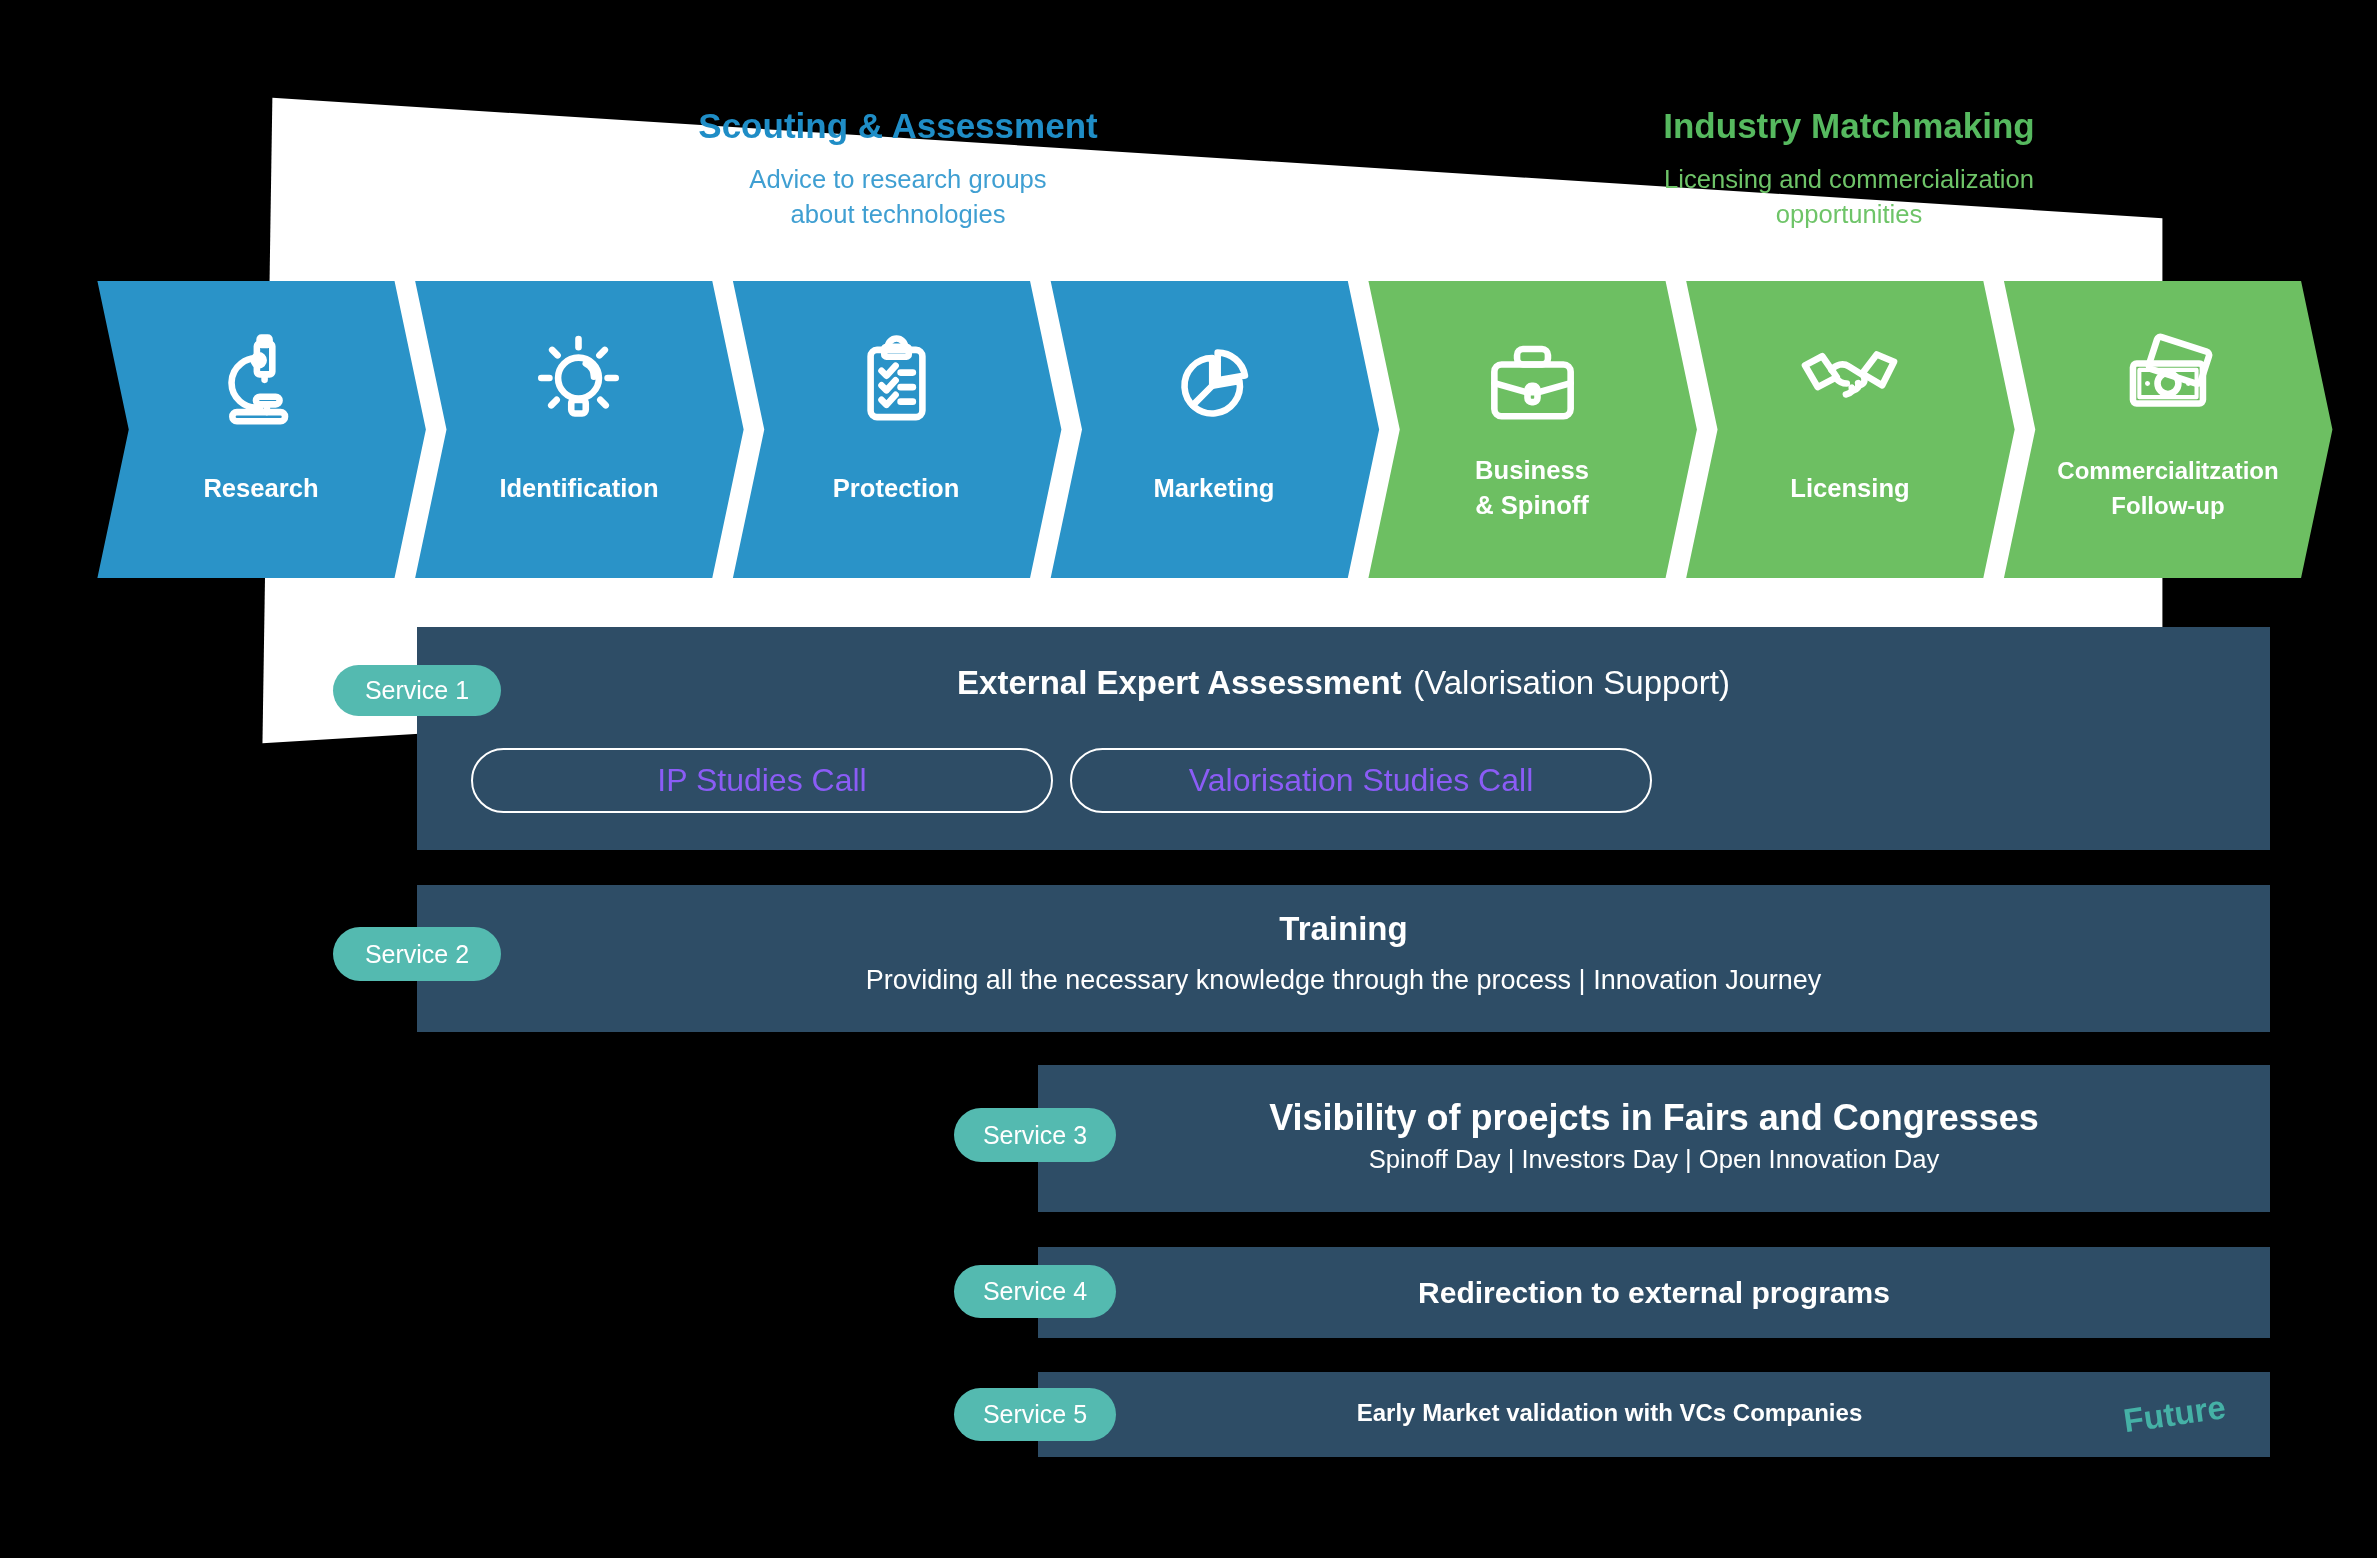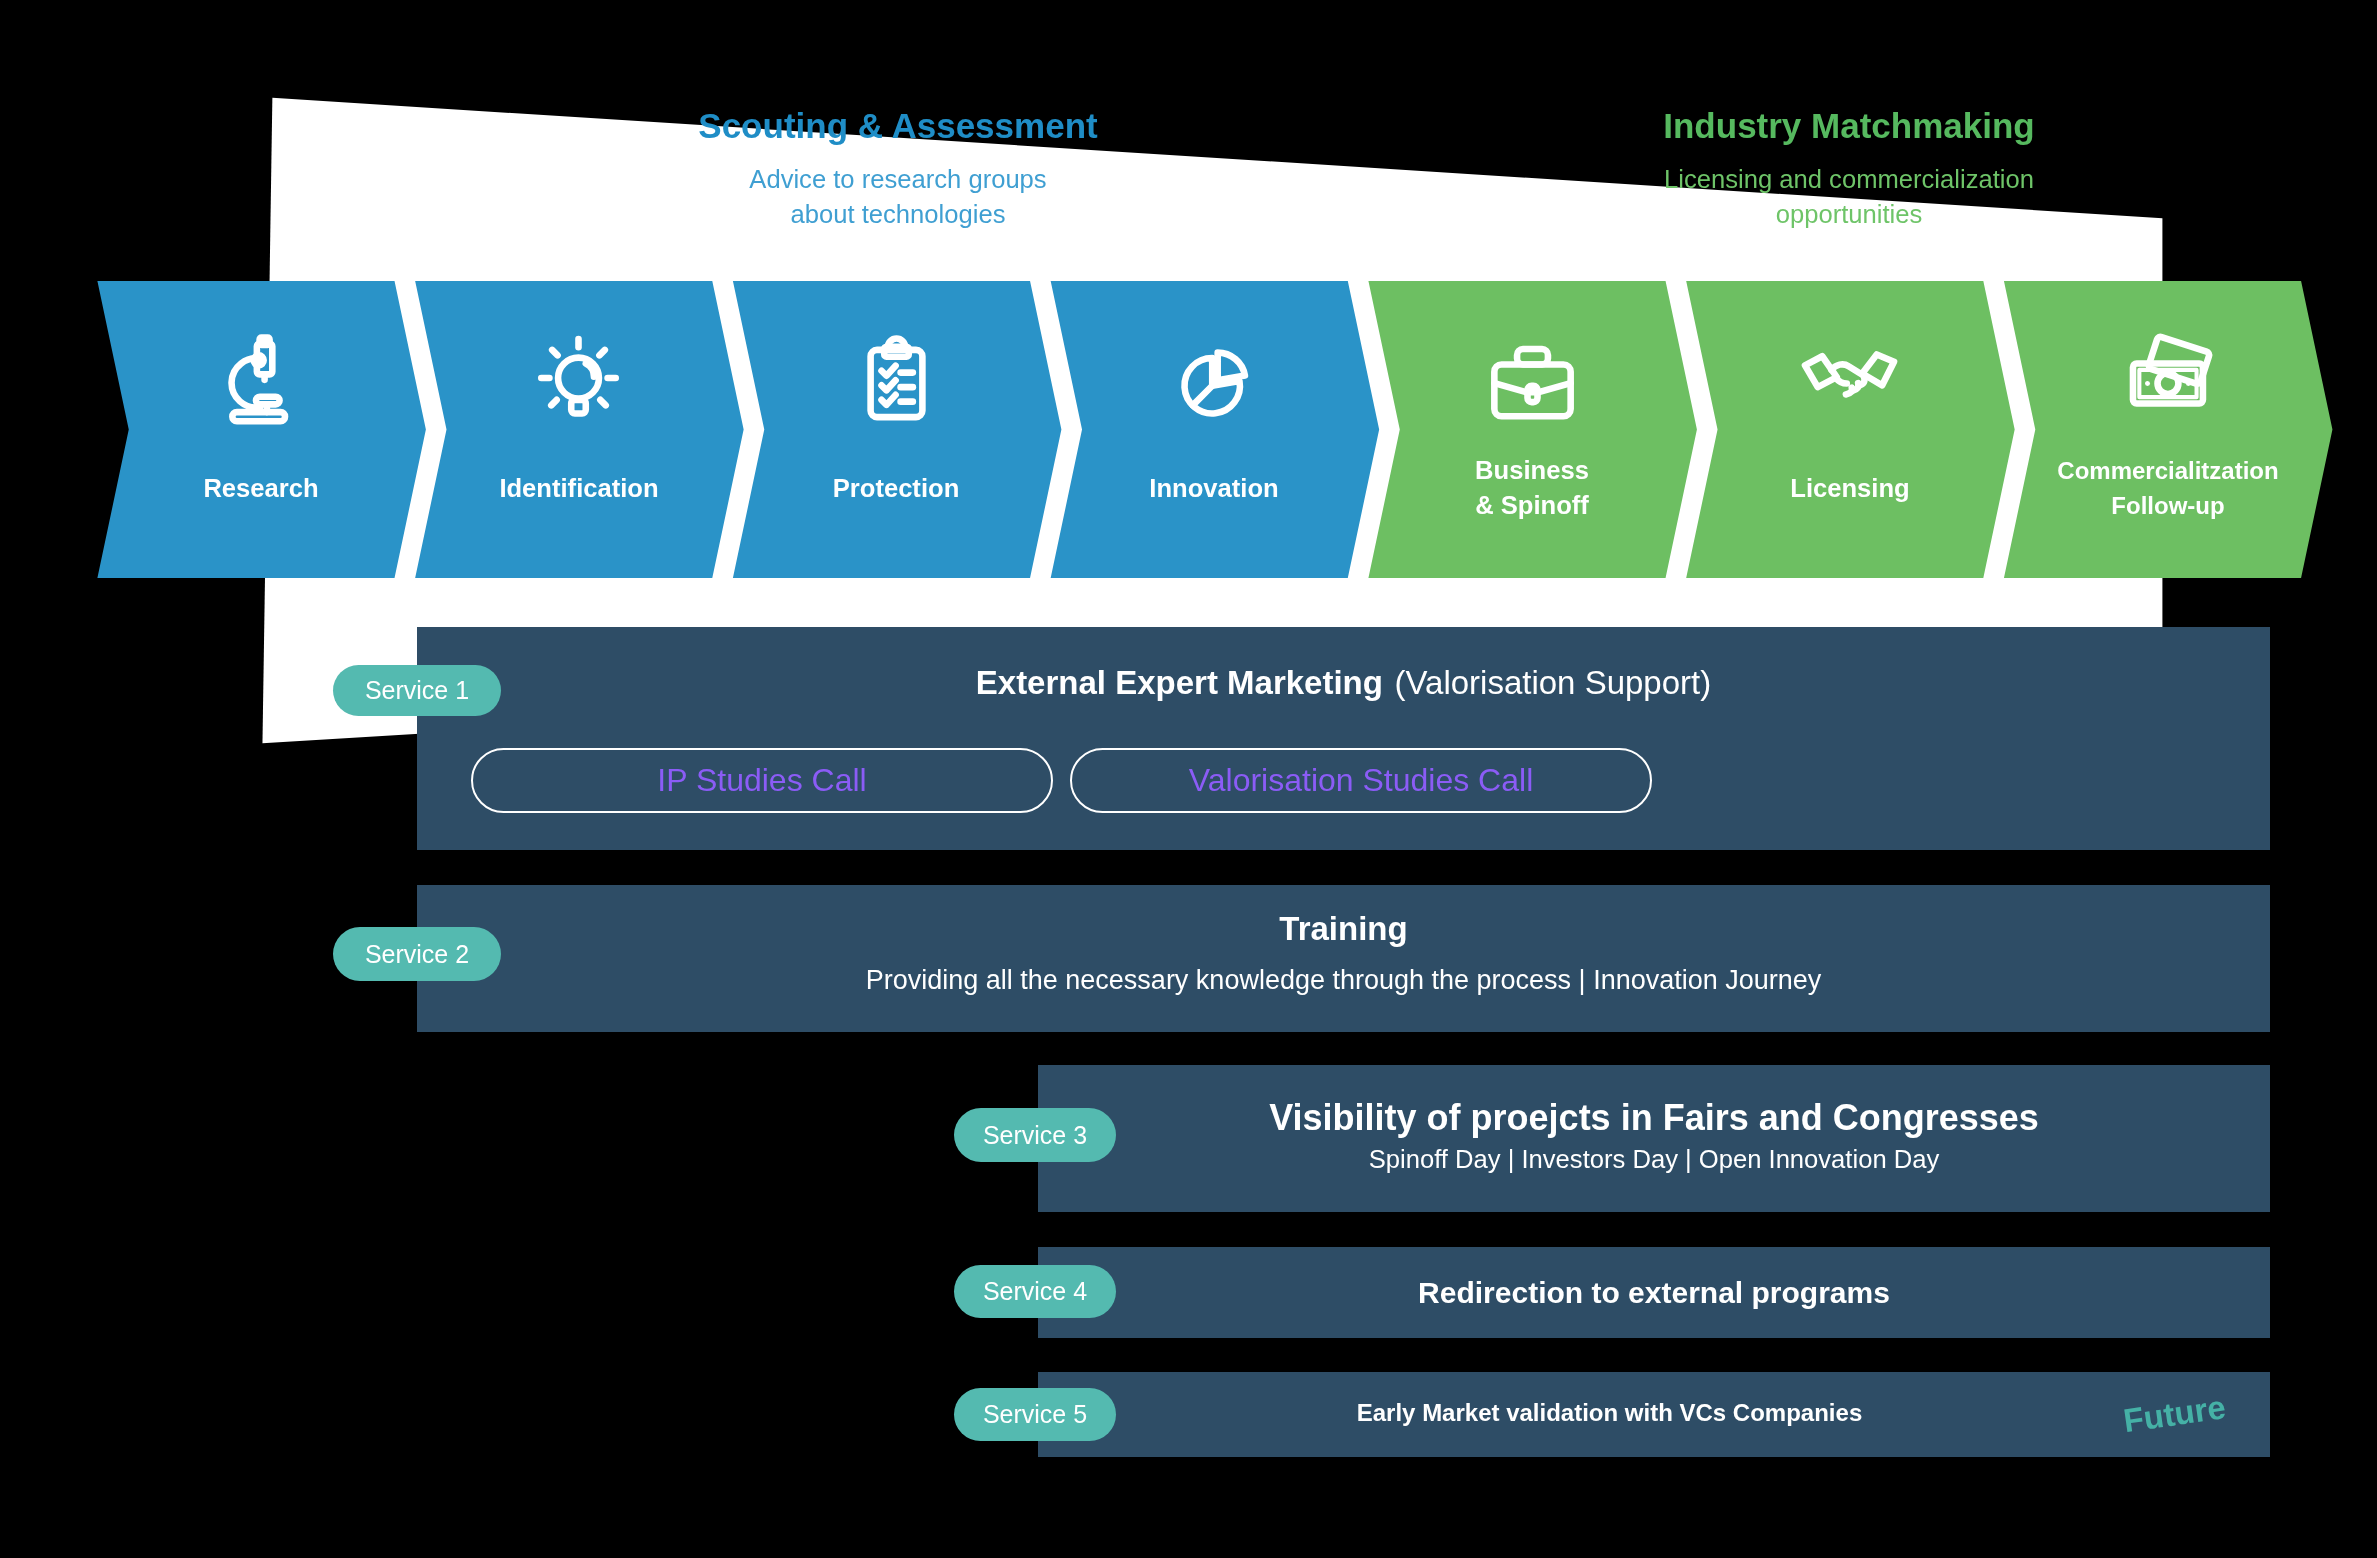--- a/index.html
+++ b/index.html
@@ -147,41 +147,41 @@
       <circle cx="12.1" cy="12" r="2.3"></circle>
       <circle cx="7.6" cy="12" r="0.55" fill="#fff" stroke="none"></circle>
       <circle cx="16.6" cy="12" r="0.55" fill="#fff" stroke="none"></circle>
     </g>
       </svg>
   </div>
 
   <div class="abs stage-label" style="left:96px;top:471px;">Research</div>
   <div class="abs stage-label" style="left:414px;top:471px;">Identification</div>
   <div class="abs stage-label" style="left:731px;top:471px;">Protection</div>
-  <div class="abs stage-label" style="left:1049px;top:471px;">Innovation</div>
+  <div class="abs stage-label" style="left:1049px;top:471px;">Marketing</div>
   <div class="abs stage-label" style="left:1367px;top:453px;">Business
 &amp; Spinoff</div>
   <div class="abs stage-label" style="left:1685px;top:471px;">Licensing</div>
   <div class="abs stage-label" style="left:2003px;top:453px;font-size:24px;">Commercialitzation
 Follow-up</div>
 
   <div class="abs bar" style="left:417px;top:627px;width:1853px;height:223px;"></div>
   <div class="abs bar" style="left:417px;top:885px;width:1853px;height:147px;"></div>
   <div class="abs bar" style="left:1038px;top:1065px;width:1232px;height:147px;"></div>
   <div class="abs bar" style="left:1038px;top:1247px;width:1232px;height:91px;"></div>
   <div class="abs bar" style="left:1038px;top:1372px;width:1232px;height:85px;"></div>
 
   <div class="abs badge" style="left:333px;top:665px;width:168px;height:51px;line-height:51px;">Service 1</div>
   <div class="abs badge" style="left:333px;top:927px;width:168px;height:54px;line-height:54px;">Service 2</div>
   <div class="abs badge" style="left:954px;top:1108px;width:162px;height:54px;line-height:54px;">Service 3</div>
   <div class="abs badge" style="left:954px;top:1265px;width:162px;height:53px;line-height:53px;">Service 4</div>
   <div class="abs badge" style="left:954px;top:1388px;width:162px;height:53px;line-height:53px;">Service 5</div>
 
   <div class="abs bar-title" style="left:417px;top:665px;width:1853px;font-size:33px;">
-    <span>External Expert Marketing</span><span class="light">(Valorisation Support)</span>
+    <span>External Expert Assessment</span><span class="light">(Valorisation Support)</span>
   </div>
   <div class="abs pill" style="left:471px;top:748px;width:578px;">IP Studies Call</div>
   <div class="abs pill" style="left:1070px;top:748px;width:578px;">Valorisation Studies Call</div>
 
   <div class="abs bar-title" style="left:417px;top:911px;width:1853px;font-size:33px;">Training</div>
   <div class="abs bar-sub" style="left:417px;top:964px;width:1853px;font-size:27px;line-height:33px;">Providing all the necessary knowledge through the process | Innovation Journey</div>
 
   <div class="abs bar-title" style="left:1038px;top:1100px;width:1232px;font-size:36px;">Visibility of proejcts in Fairs and Congresses</div>
   <div class="abs bar-sub" style="left:1038px;top:1144px;width:1232px;font-size:25.6px;line-height:31px;">Spinoff Day | Investors Day | Open Innovation Day</div>
 

